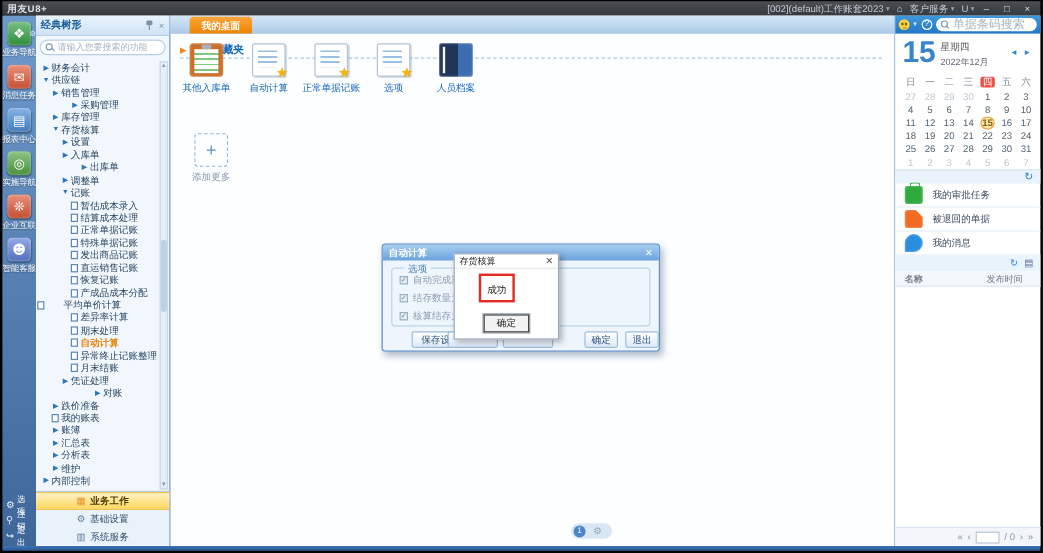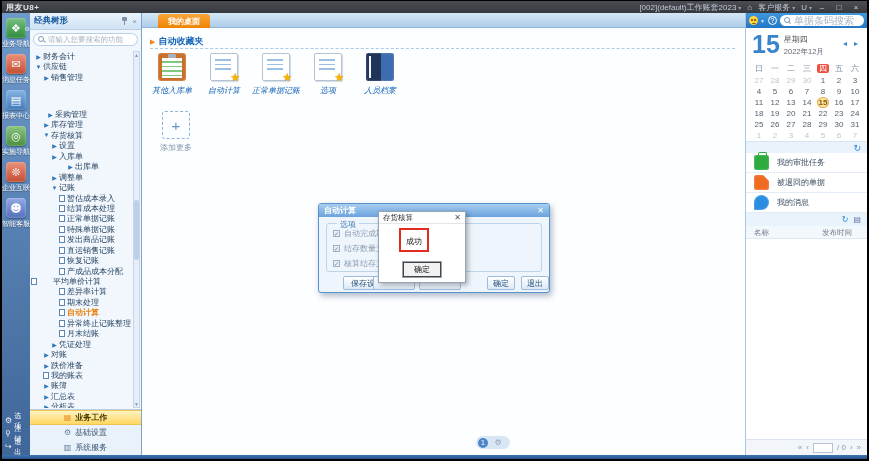--- a/index.html
+++ b/index.html
@@ -60,21 +60,21 @@
   .g-work { color:#e8912c; } .g-setup { color:#64819f; } .g-services { color:#64819f; }
 
   
   #main { position:absolute; left:142px; top:13px; width:603px; bottom:6px; background:#fdfeff; }
   #tabstrip { position:absolute; left:0; right:0; top:0; height:15px; background:linear-gradient(#d5e7f7,#aecde9); border-bottom:1px solid #8fb7dd; }
   #tab-desktop { position:absolute; left:16px; top:1px; height:14px; min-width:52px; padding:0 8px; background:linear-gradient(#f9a63c,#ef8300);
     border-radius:3px 3px 0 0; color:#fff; font-size:8px; font-weight:bold; display:flex; align-items:center; justify-content:center; cursor:pointer; }
   #favhead { position:absolute; left:8px; top:22px; font-size:9px; font-weight:bold; color:#1565b8; display:flex; align-items:center; }
   #favhead .arr { color:#f08519; font-size:7px; margin-right:3px; }
   #favline { position:absolute; left:8px; right:10px; top:35px; border-bottom:1px dashed #aac9e6; }
-  #shortcuts { position:absolute; left:4px; top:40px; display:flex;font-style:italic; }
+  #shortcuts { position:absolute; left:4px; top:23px; display:flex; }
   .shortcut { width:52px; text-align:center; cursor:pointer; }
   .sicon { width:28px; height:28px; margin:0 auto; position:relative; }
   .slabel { margin-top:4px; font-size:8px; color:#1565b8; white-space:nowrap; }
   .ic-clipboard { background:#c96f2a; border-radius:3px; box-shadow:inset 0 0 2px rgba(255,255,255,.5); }
   .ic-clipboard::before { content:''; position:absolute; left:4px; right:4px; top:5px; bottom:3px; background:repeating-linear-gradient(180deg,#fff 0 3px,#7fc97f 3px 4.5px); }
   .ic-clipboard::after { content:''; position:absolute; left:10px; top:1px; width:8px; height:4px; background:#a8b2bc; border-radius:1px; }
   .ic-docstar { background:#fff; border:1px solid #b3c3d4; border-radius:2px; box-shadow:1px 1px 1px rgba(80,110,150,.25); }
   .ic-docstar::before { content:''; position:absolute; left:4px; right:6px; top:5px; height:14px; background:repeating-linear-gradient(180deg,#9cc0e4 0 1.5px,#fff 1.5px 4.5px); }
   .ic-docstar::after { content:'★'; position:absolute; right:-3px; bottom:-4px; font-size:11px; color:#f7b500; text-shadow:0 0 1px #c88a00; }
   .ic-handshake::before { content:''; position:absolute; left:0; top:3px; width:14px; height:11px; background:#3fa63c; transform:rotate(-18deg); border-radius:2px; }
@@ -145,21 +145,21 @@
   .qrow { height:20px; display:flex; align-items:center; padding:0 8px; border-bottom:1px solid #e4edf6; cursor:pointer;font-family:Liberation Mono, monospace; }
   .qicon { width:15px; height:15px; border-radius:2px; margin-right:8px; position:relative; box-shadow:inset 0 0 2px rgba(255,255,255,.5); }
   .q-briefcase::before { content:''; position:absolute; left:4px; top:-3px; width:7px; height:3px; border:1px solid #2faa3e; border-bottom:0; border-radius:2px 2px 0 0; }
   .q-returned-doc::before { content:''; position:absolute; right:0; top:0; border:3px solid #fff; border-left-color:transparent; border-bottom-color:transparent; }
   .q-chat { border-radius:50% 50% 50% 0; }
   .qlabel { font-size:8px; color:#3c4c60; }
   #listtoolbar { position:absolute; left:0; right:0; top:200px; height:13px; background:#e9f3fc; display:flex; justify-content:flex-end; align-items:center; padding:0 6px; }
   #listtoolbar span { margin-left:5px; font-size:8px; cursor:pointer; font-family:"DejaVu Sans",sans-serif; }
   .tb-refresh { color:#2e86d2; } .tb-panel { color:#5b6b9e; }
   #listhead { position:absolute; left:0; right:0; top:213px; height:13px; background:#f3f8fd; border-bottom:1px solid #dde8f2; font-size:7.5px; color:#778; }
-  #col-name { position:absolute; left:8px; top:2px; } #col-time { position:absolute; left:76px; top:2px; }
+  #col-name { position:absolute; left:8px; top:2px;font-weight:bold; } #col-time { position:absolute; left:76px; top:2px; }
   #rp-pager { position:absolute; left:0; right:0; bottom:0; height:16px; background:#f2f6fa; border-top:1px solid #dbe4ee;
     display:flex; align-items:center; justify-content:flex-end; padding-right:4px; font-size:8px; color:#8a98a8; }
   #rp-pager .pg { margin:0 2px; cursor:pointer; }
   #rp-pager input { width:20px; height:10px; border:1px solid #b8c4d2; font-size:7px; text-align:center; margin:0 2px; }
   #rp-pager .tot { margin:0 2px; }
 
   
   #bottombar { position:absolute; left:2px; right:2px; bottom:2px; height:4px; background:linear-gradient(#3e74b4,#29568e); }
 </style>
 </head>
@@ -262,21 +262,21 @@
           <span class="tlabel">财务会计</span>
         </div>
         <div class="tree-row" style="padding-left: 4px;">
           <span class="tglyph">▼</span>
           <span class="tlabel">供应链</span>
         </div>
         <div class="tree-row" style="padding-left: 12px;">
           <span class="tglyph">▶</span>
           <span class="tlabel">销售管理</span>
         </div>
-        <div class="tree-row" style="padding-left: 16px; margin-top: 27px;">
+        <div class="tree-row" style="padding-left: 28px;">
           <span class="tglyph">▶</span>
           <span class="tlabel">采购管理</span>
         </div>
         <div class="tree-row" style="padding-left: 12px;">
           <span class="tglyph">▶</span>
           <span class="tlabel">库存管理</span>
         </div>
         <div class="tree-row" style="padding-left: 12px;">
           <span class="tglyph">▼</span>
           <span class="tlabel">存货核算</span>
@@ -354,21 +354,21 @@
           <span class="tlabel">异常终止记账整理</span>
         </div>
         <div class="tree-row" style="padding-left: 28px;">
           <span class="tdoc"></span>
           <span class="tlabel">月末结账</span>
         </div>
         <div class="tree-row" style="padding-left: 20px;">
           <span class="tglyph">▶</span>
           <span class="tlabel">凭证处理</span>
         </div>
-        <div class="tree-row" style="padding-left: 12px;">
+        <div class="tree-row" style="padding-left: 12px; margin-left: 35px;">
           <span class="tglyph">▶</span>
           <span class="tlabel">对账</span>
         </div>
         <div class="tree-row" style="padding-left: 12px;">
           <span class="tglyph">▶</span>
           <span class="tlabel">跌价准备</span>
         </div>
         <div class="tree-row" style="padding-left: 12px;">
           <span class="tdoc"></span>
           <span class="tlabel">我的账表</span>

